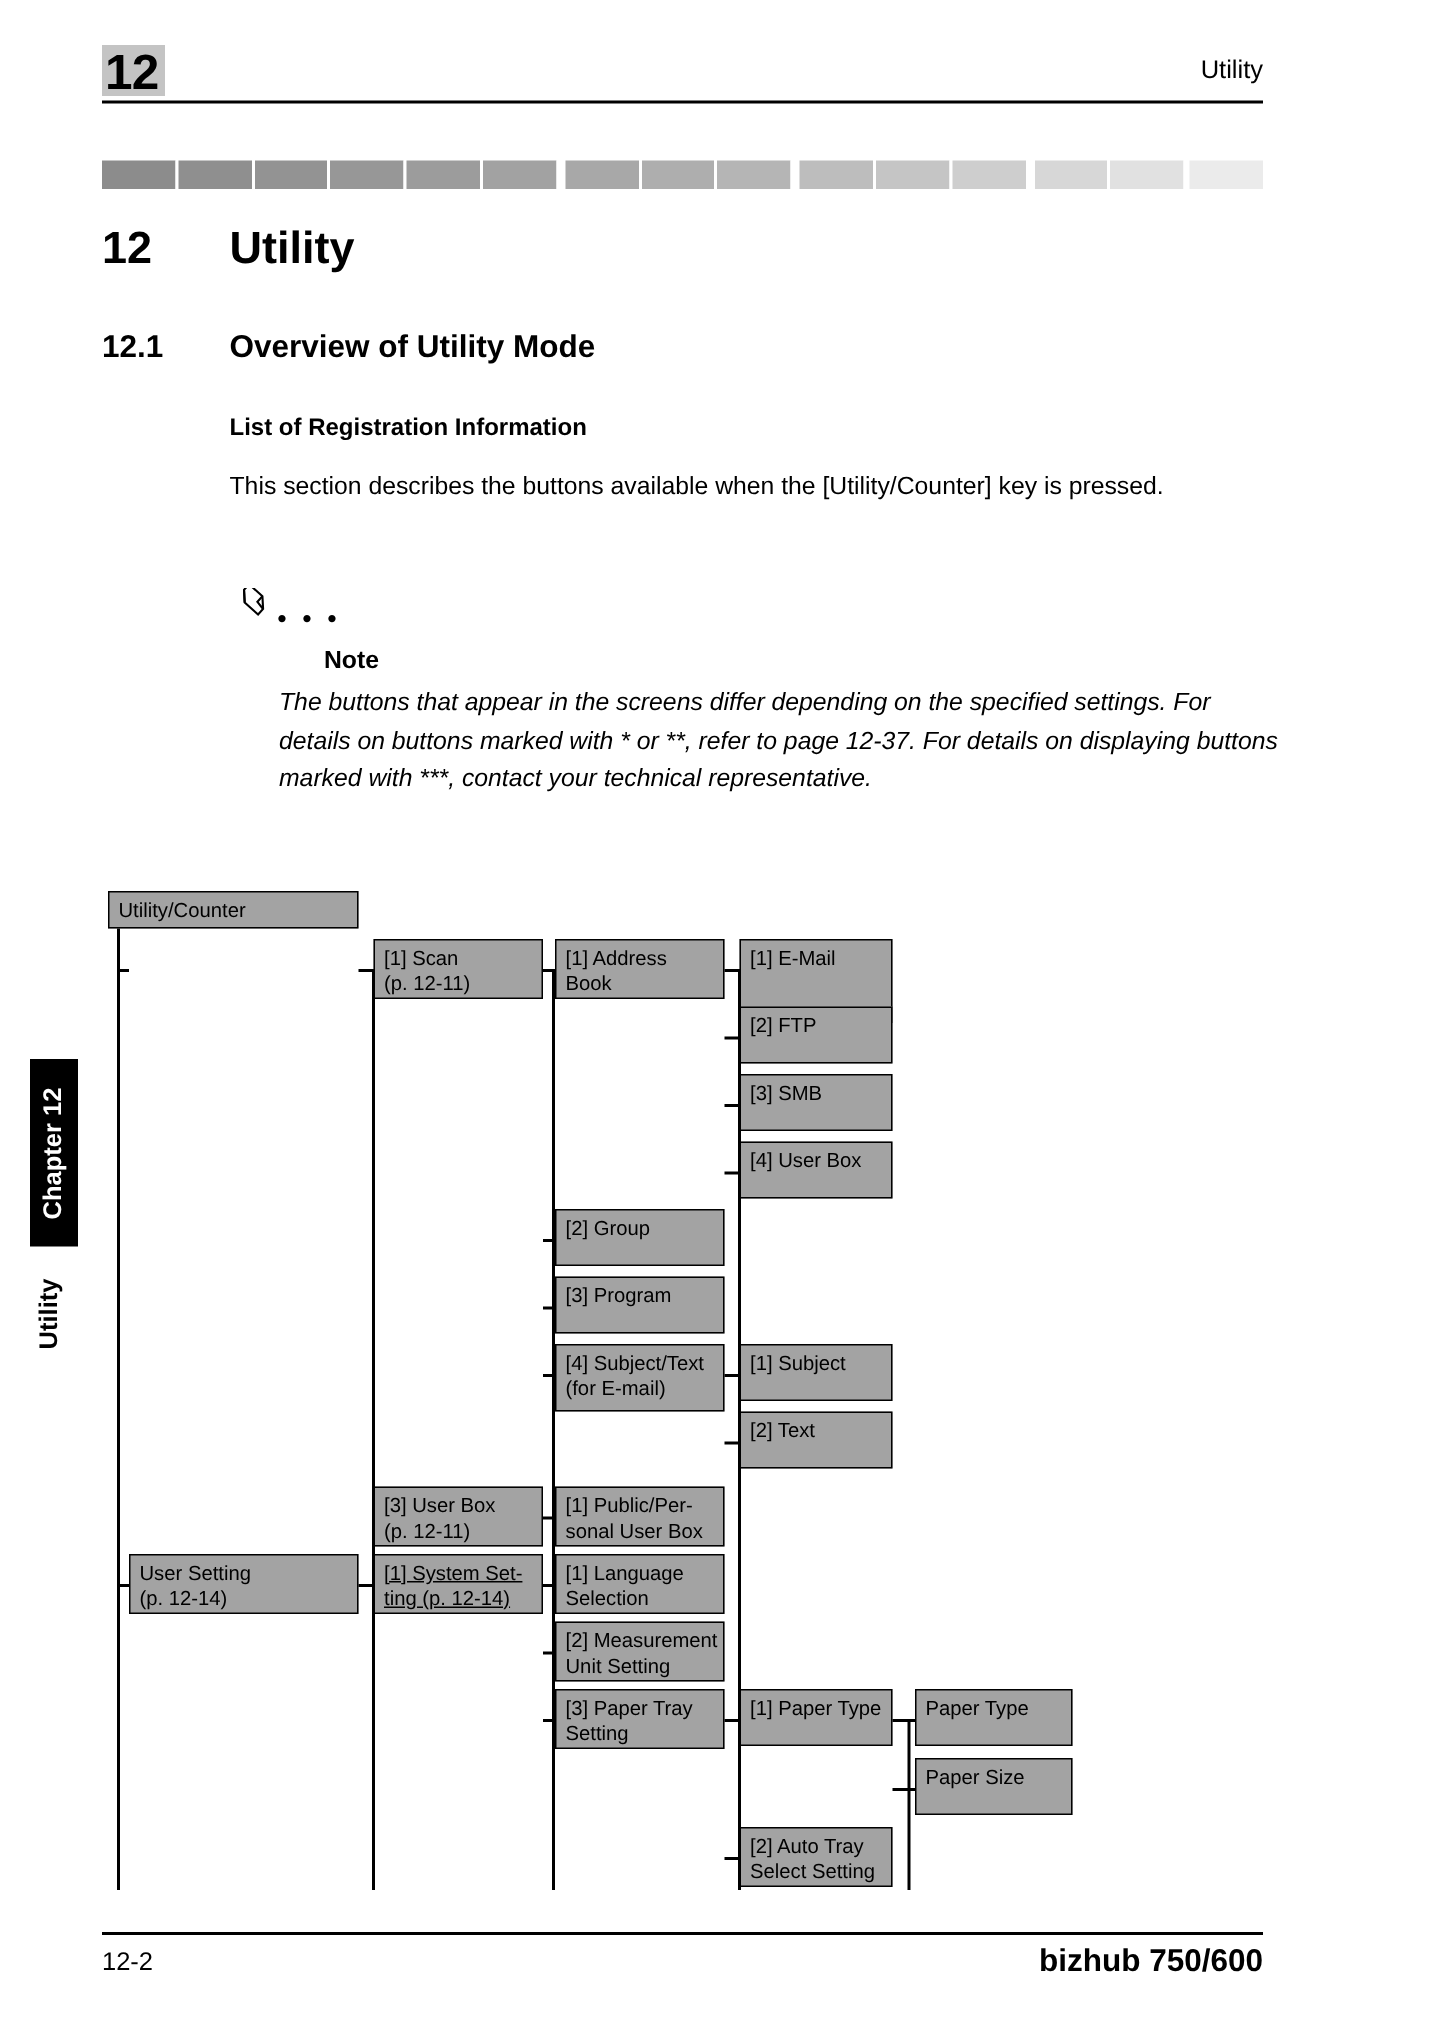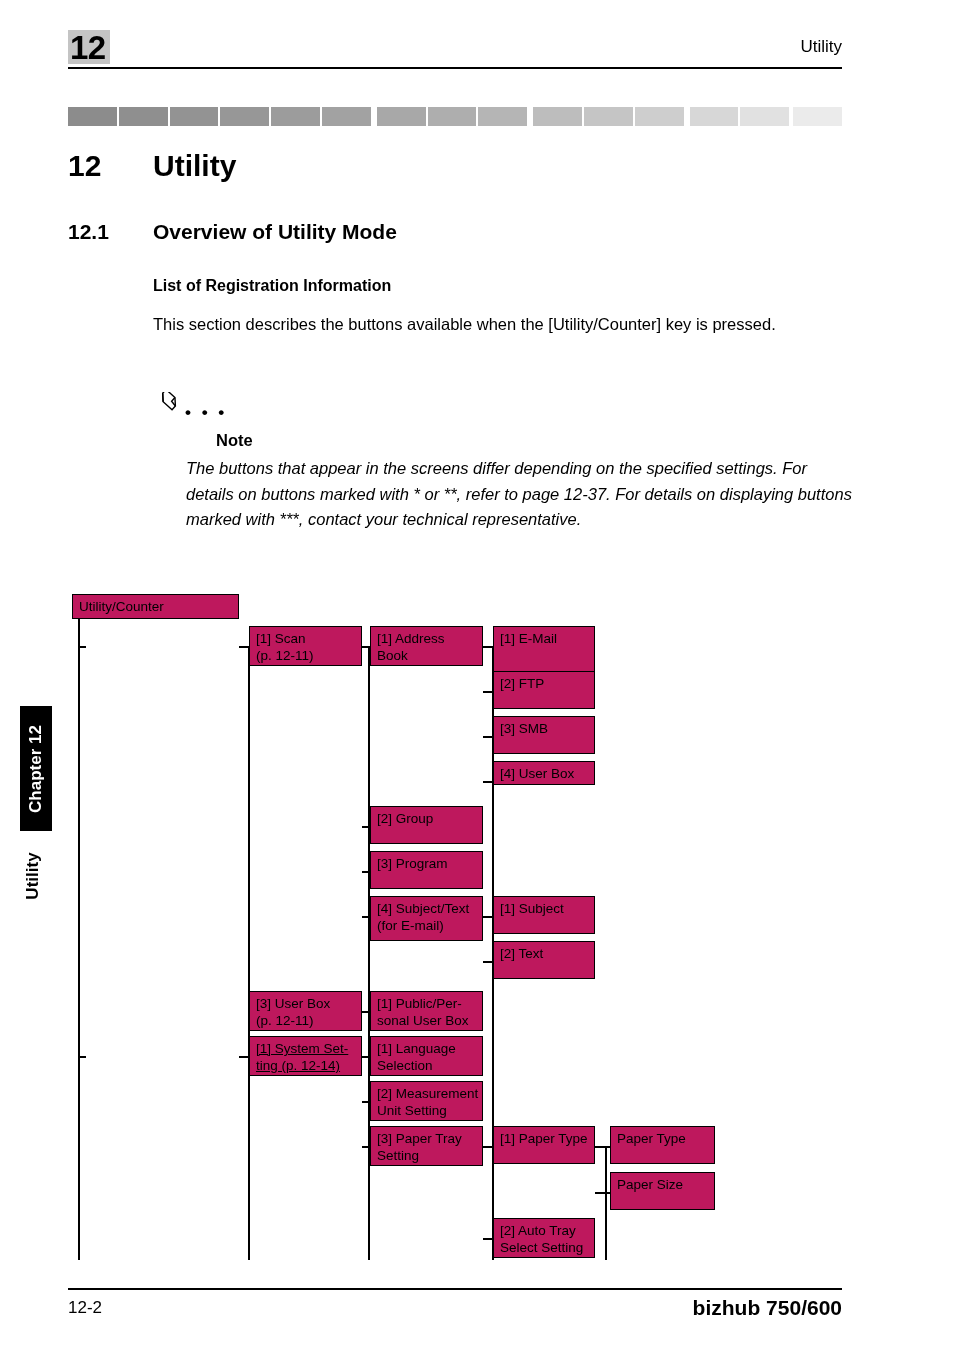--- a/index.html
+++ b/index.html
@@ -192,21 +192,21 @@
     left: 0;
     top: 0;
     width: 954px;
     height: 1352px;
     pointer-events: none;
   }
   .tree-node {
     position: absolute;
     box-sizing: border-box;
     border: 1.6px solid #000;
-    background: #be185d;
+    background: #a3a3a3;
     font-size: 13.5px;
     line-height: 16.5px;
     padding: 4px 0 0 6px;
     white-space: pre-line;
     pointer-events: auto;
   }
   .tree-line-v {
     position: absolute;
     width: 1.6px;
     background: #000;
@@ -309,31 +309,33 @@
 
 <div id="tree-diagram">
     <div class="tree-node" style="left: 72px; top: 594px; width: 167px; height: 25px;">Utility/Counter</div>
     <div class="tree-node" style="left: 249px; top: 626px; width: 113px; height: 40px;">[1] Scan
 (p. 12-11)</div>
     <div class="tree-node" style="left: 370px; top: 626px; width: 113px; height: 40px;">[1] Address
 Book</div>
     <div class="tree-node" style="left: 493px; top: 626px; width: 102px; height: 56px;">[1] E-Mail</div>
     <div class="tree-node" style="left: 493px; top: 671px; width: 102px; height: 38px;">[2] FTP</div>
     <div class="tree-node" style="left: 493px; top: 716px; width: 102px; height: 38px;">[3] SMB</div>
-    <div class="tree-node" style="left: 493px; top: 761px; width: 102px; height: 24px;">[4] User Box</div>
+    <div class="tree-node" style="left: 493px; top: 761px; width: 102px; height: 38px;">[4] User Box</div>
     <div class="tree-node" style="left: 370px; top: 806px; width: 113px; height: 38px;">[2] Group</div>
     <div class="tree-node" style="left: 370px; top: 851px; width: 113px; height: 38px;">[3] Program</div>
     <div class="tree-node" style="left: 370px; top: 896px; width: 113px; height: 45px;">[4] Subject/Text
 (for E-mail)</div>
     <div class="tree-node" style="left: 493px; top: 896px; width: 102px; height: 38px;">[1] Subject</div>
     <div class="tree-node" style="left: 493px; top: 941px; width: 102px; height: 38px;">[2] Text</div>
     <div class="tree-node" style="left: 249px; top: 991px; width: 113px; height: 40px;">[3] User Box
 (p. 12-11)</div>
     <div class="tree-node" style="left: 370px; top: 991px; width: 113px; height: 40px;">[1] Public/Per-
 sonal User Box</div>
+    <div class="tree-node" style="left: 86px; top: 1036px; width: 153px; height: 40px;">User Setting
+(p. 12-14)</div>
     <div class="tree-node" style="left: 249px; top: 1036px; width: 113px; height: 40px; text-decoration: underline;">[1] System Set-
 ting (p. 12-14)</div>
     <div class="tree-node" style="left: 370px; top: 1036px; width: 113px; height: 40px;">[1] Language
 Selection</div>
     <div class="tree-node" style="left: 370px; top: 1081px; width: 113px; height: 40px;">[2] Measurement
 Unit Setting</div>
     <div class="tree-node" style="left: 370px; top: 1126px; width: 113px; height: 40px;">[3] Paper Tray
 Setting</div>
     <div class="tree-node" style="left: 493px; top: 1126px; width: 102px; height: 38px;">[1] Paper Type</div>
     <div class="tree-node" style="left: 610px; top: 1126px; width: 105px; height: 38px;">Paper Type</div>

